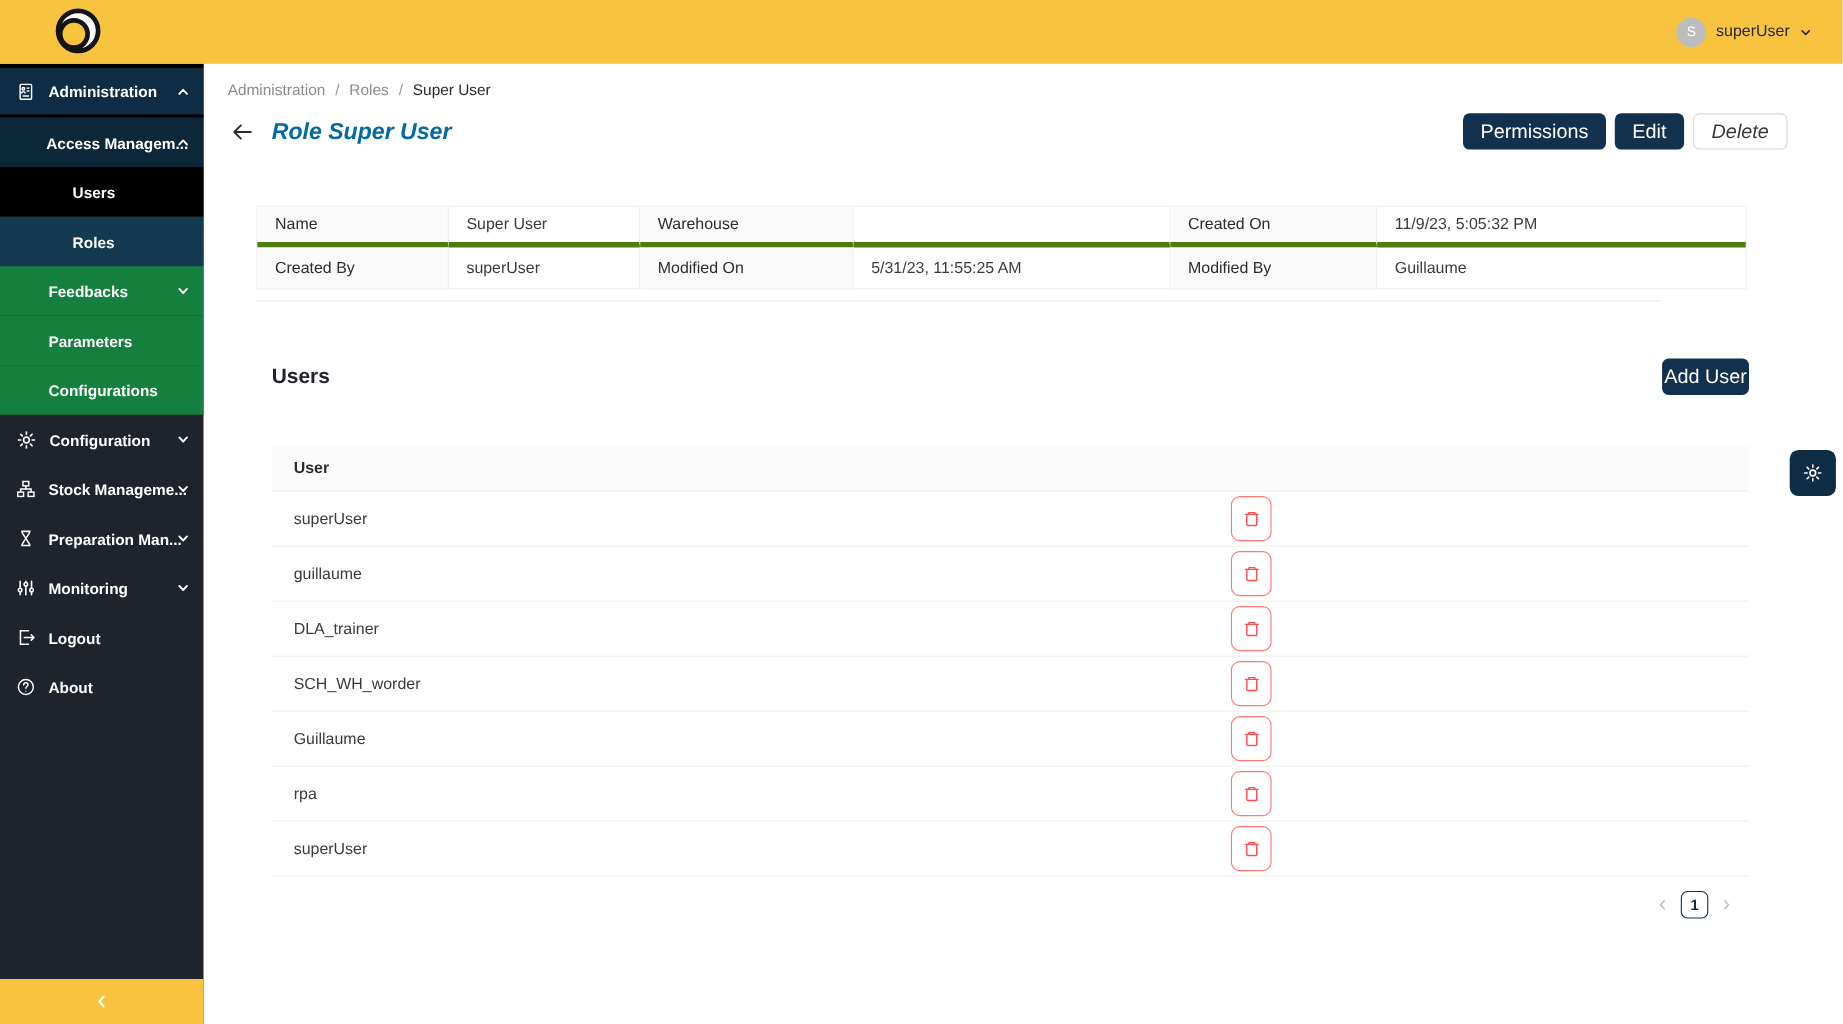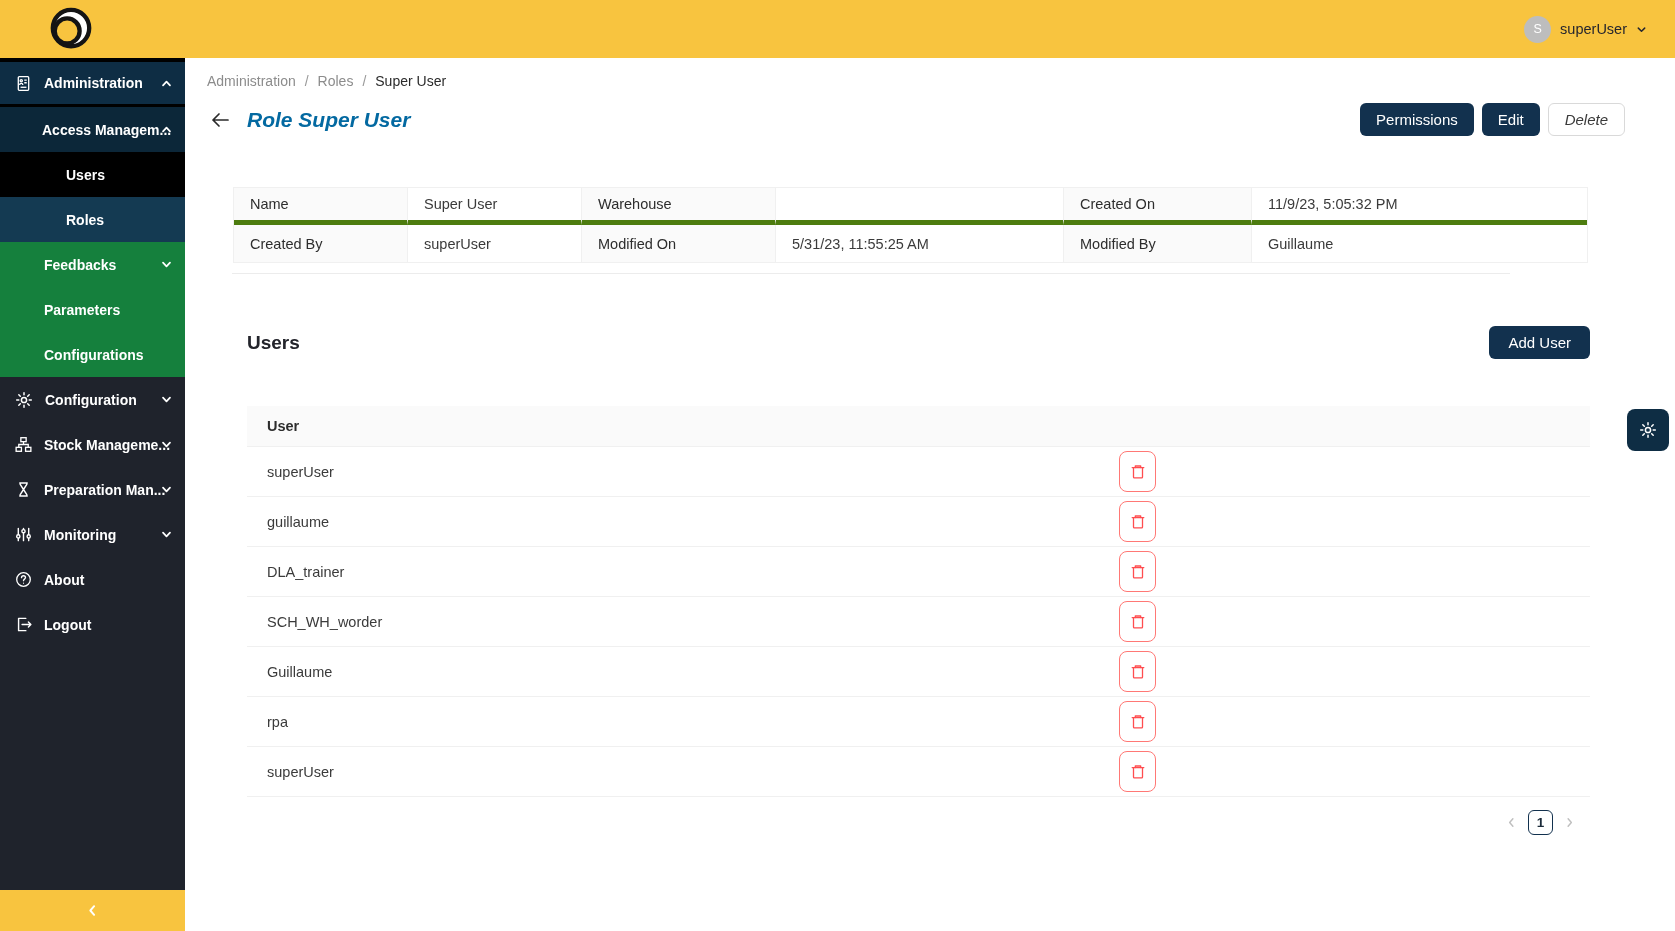--- a/index.html
+++ b/index.html
@@ -40,40 +40,40 @@
   
   .main{position:absolute;left:185px;top:58px;width:1490px;height:873px;background:#fff;box-sizing:border-box;}
   .breadcrumb{margin:15px 0 0 22px;font-size:14px;color:#999;}
   .breadcrumb .sep{margin:0 9px;color:#999;}
   .breadcrumb .crumb-link{color:#8c8c8c;cursor:pointer;}
   .breadcrumb .current{color:#2b2b2b;}
   .title-row{display:flex;align-items:center;margin:14px 50px 0 24px;}
   .back-btn{display:flex;margin-right:15px;background:none;border:none;cursor:pointer;padding:2px;}
   .page-title{font-size:21px;font-weight:bold;color:#0369a1;font-style:italic;}
   .header-actions{margin-left:auto;display:flex;gap:8px;}
-  .btn{height:33px;border-radius:6px;font-size:15px;display:inline-flex;align-items:center;
+  .btn{height:33px;border-radius:6px;font-size:18px;display:inline-flex;align-items:center;
     justify-content:center;padding:0 16px;cursor:pointer;border:none;font-family:inherit;}
   .btn-primary{background:#12314E;color:#fff;}
   .btn-default{background:#fff;border:1px solid #D9D9D9;color:#3a3a3a;font-style:italic;}
   
   .details{margin:51px 87px 0 48px;display:grid;
     grid-template-columns:174px 174px 194px 288px 188px 1fr;
     border:1px solid #F0F0F0;font-size:14.5px;}
   .dcell{height:37px;display:flex;align-items:center;padding:0 16px;box-sizing:border-box;
     border-bottom:5px solid #4d7c0f;border-right:1px solid #F0F0F0;}
   .dcell:nth-child(6n){border-right:none;}
   .dcell:nth-last-child(-n+6){border-bottom:none;}
   .dlabel{background:#FAFAFA;color:#2d2d2d;}
   .dvalue{color:#3b3b3b;}
   .divider{margin:10px 165px 0 47px;border:0;border-top:1px solid #ECECEC;}
   
   .users-section{margin:52px 85px 0 62px;}
   .section-header{display:flex;align-items:center;}
   .section-title{font-size:19px;font-weight:bold;color:#23242b;}
-  .add-btn{margin-left:auto;padding:0 19px;}
+  .add-btn{margin-left:auto;padding:0 2px;}
   .users-table{margin-top:47px;font-size:14.5px;}
   .thead,.trow{display:grid;grid-template-columns:856px 1fr;}
   .thead{background:#FAFAFA;height:40px;border-bottom:1px solid #F0F0F0;}
   .th{display:flex;align-items:center;padding:0 20px;font-weight:bold;color:#2d2d2d;}
   .trow{height:49px;border-bottom:1px solid #F0F0F0;align-items:center;}
   .td{padding:0 20px;color:#3b3b3b;}
   .td-actions{padding:0 16px;display:flex;}
   .trash-btn{width:37px;height:41px;border:1px solid #FF7875;border-radius:8px;background:#fff;
     display:flex;align-items:center;justify-content:center;cursor:pointer;padding:0;}
   
@@ -210,36 +210,36 @@
         </span>
         <span class="lbl">Monitoring</span>
         <span class="chev">
           <svg width="11" height="11" viewBox="0 0 12 12" fill="none" stroke="currentColor" stroke-width="1.9" stroke-linecap="round" stroke-linejoin="round">
             <path d="M2.2 4l3.8 4 3.8-4"></path>
           </svg>
         </span>
       </div>
       <div class="si v-root">
         <span class="ic">
+          <svg width="17" height="17" viewBox="0 0 18 18" fill="none" stroke="currentColor" stroke-width="1.5" stroke-linecap="round" stroke-linejoin="round">
+            <path d="M11.5 2.5H3.8v13h7.7"></path>
+            <path d="M7.5 9h9M14.2 6.4L16.8 9l-2.6 2.6"></path>
+          </svg>
+        </span>
+        <span class="lbl">Logout</span>
+      </div>
+      <div class="si v-root">
+        <span class="ic">
           <svg width="17" height="17" viewBox="0 0 18 18" fill="none" stroke="currentColor" stroke-width="1.4">
             <circle cx="9" cy="9" r="7.2"></circle>
             <path d="M6.9 7.1c0-1.2 1-2.1 2.1-2.1 1.2 0 2.1.8 2.1 2 0 1.5-2.1 1.7-2.1 3.2" stroke-linecap="round"></path>
             <circle cx="9" cy="12.9" r="0.6" fill="currentColor" stroke="none"></circle>
           </svg>
         </span>
         <span class="lbl">About</span>
-      </div>
-      <div class="si v-root">
-        <span class="ic">
-          <svg width="17" height="17" viewBox="0 0 18 18" fill="none" stroke="currentColor" stroke-width="1.5" stroke-linecap="round" stroke-linejoin="round">
-            <path d="M11.5 2.5H3.8v13h7.7"></path>
-            <path d="M7.5 9h9M14.2 6.4L16.8 9l-2.6 2.6"></path>
-          </svg>
-        </span>
-        <span class="lbl">Logout</span>
       </div>
     </div>
   <div class="collapse-bar">
     <span style="display:flex;">
       <svg width="13" height="13" viewBox="0 0 12 12" fill="none" stroke="#fff" stroke-width="1.8" stroke-linecap="round" stroke-linejoin="round">
           <path d="M7.5 2L4 6l3.5 4"></path>
         </svg>
     </span>
   </div>
 </div>

